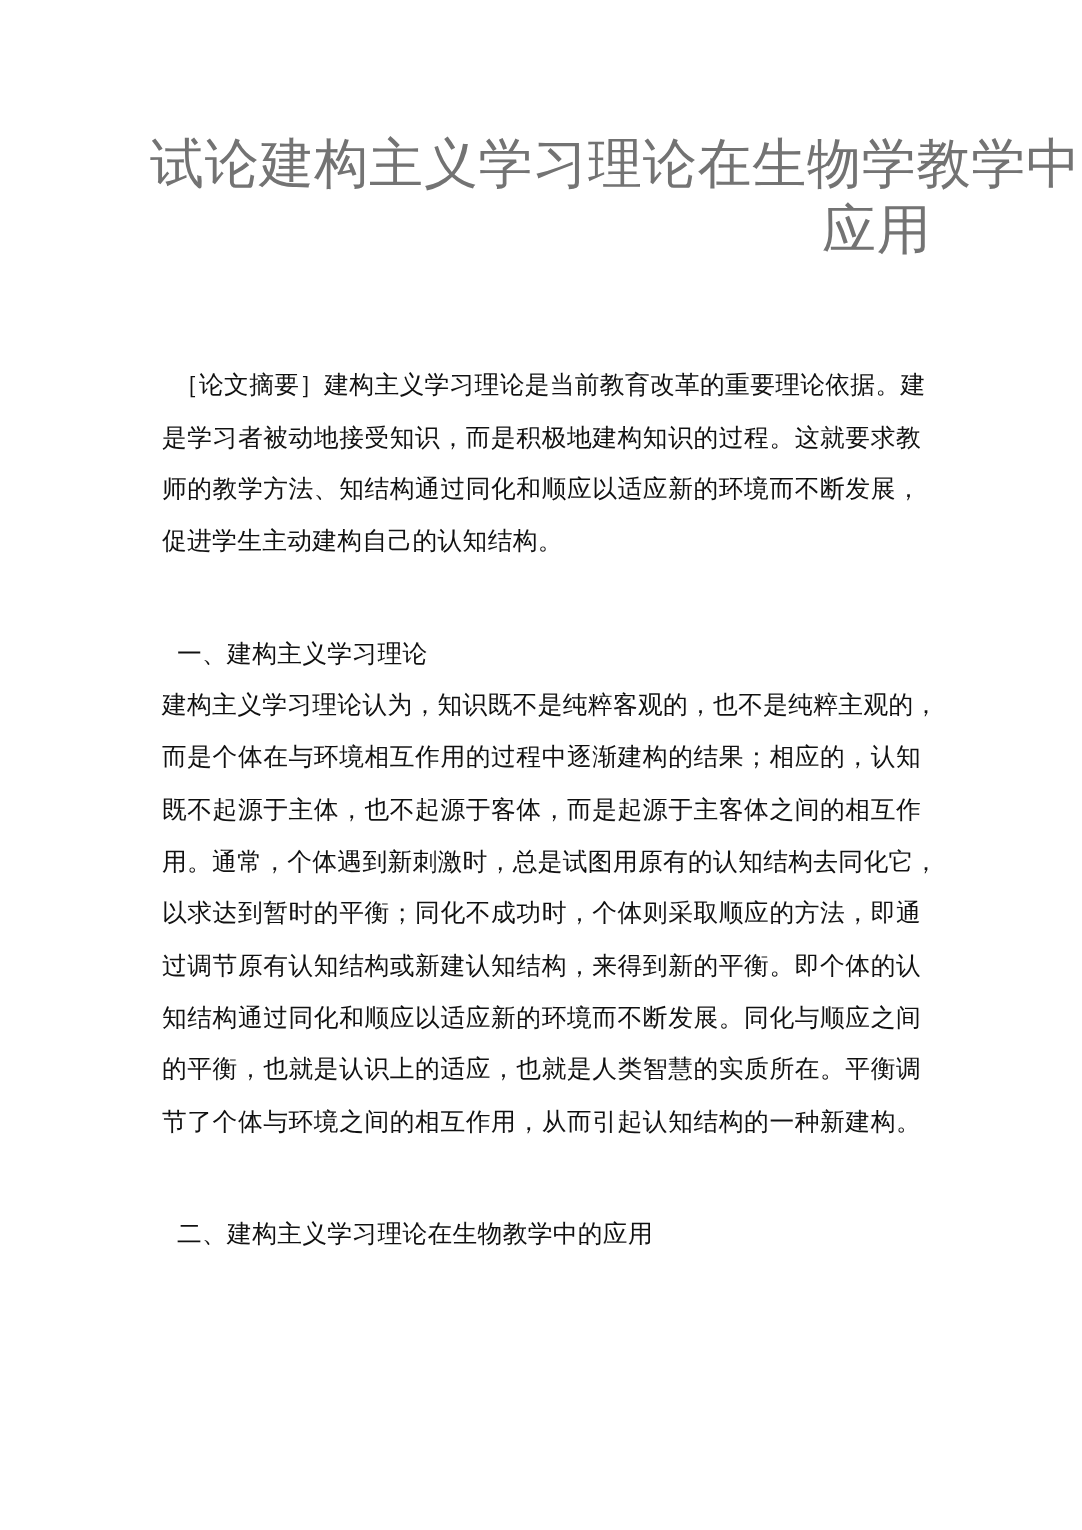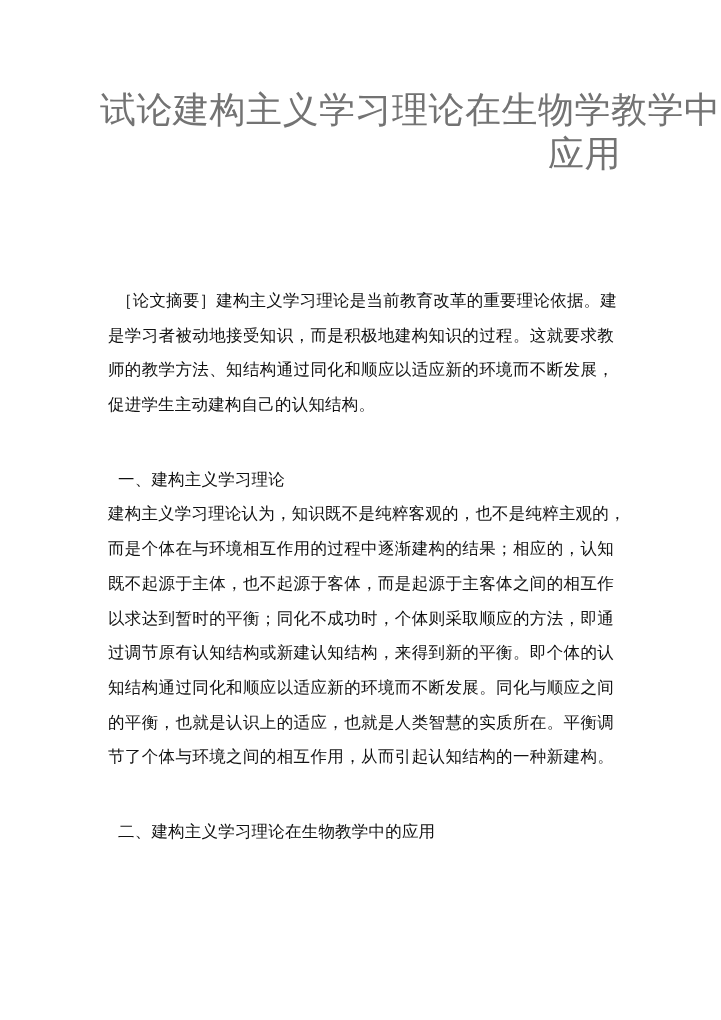--- a/index.html
+++ b/index.html
@@ -51,21 +51,21 @@
       font-size: 16.5px;
       white-space: nowrap;
       text-align: justify;
       text-align-last: justify;
       letter-spacing: 0.2px;
       color: #111111;
     }
     .line.last {
       text-align-last: left;
     }
-    .indent-1 { padding-left: 8px; margin-top: 44px; }
+    .indent-1 { padding-left: 8px; }
     .indent-2 { padding-left: 10px; margin-top: 40px; }
     .indent-3 { padding-left: 8px; }
   </style>
 </head>
 <body>
 
 <div class="page">
 
   <h1 class="title" style="margin:0;font-weight:normal;">
     <span class="title-line">试论建构主义学习理论在生物学教学中的</span>
@@ -81,20 +81,21 @@
       <span class="line last">促进学生主动建构自己的认知结构。</span>
     </div>
 
 
     <span class="line last indent-2">一、建构主义学习理论</span>
 
     <div>
       <span class="line">建构主义学习理论认为，知识既不是纯粹客观的，也不是纯粹主观的，</span>
       <span class="line">而是个体在与环境相互作用的过程中逐渐建构的结果；相应的，认知</span>
       <span class="line">既不起源于主体，也不起源于客体，而是起源于主客体之间的相互作</span>
+      <span class="line">用。通常，个体遇到新刺激时，总是试图用原有的认知结构去同化它，</span>
       <span class="line">以求达到暂时的平衡；同化不成功时，个体则采取顺应的方法，即通</span>
       <span class="line">过调节原有认知结构或新建认知结构，来得到新的平衡。即个体的认</span>
       <span class="line">知结构通过同化和顺应以适应新的环境而不断发展。同化与顺应之间</span>
       <span class="line">的平衡，也就是认识上的适应，也就是人类智慧的实质所在。平衡调</span>
       <span class="line">节了个体与环境之间的相互作用，从而引起认知结构的一种新建构。</span>
     </div>
 
     <span class="line last indent-2">二、建构主义学习理论在生物教学中的应用</span>
 
   </div>

